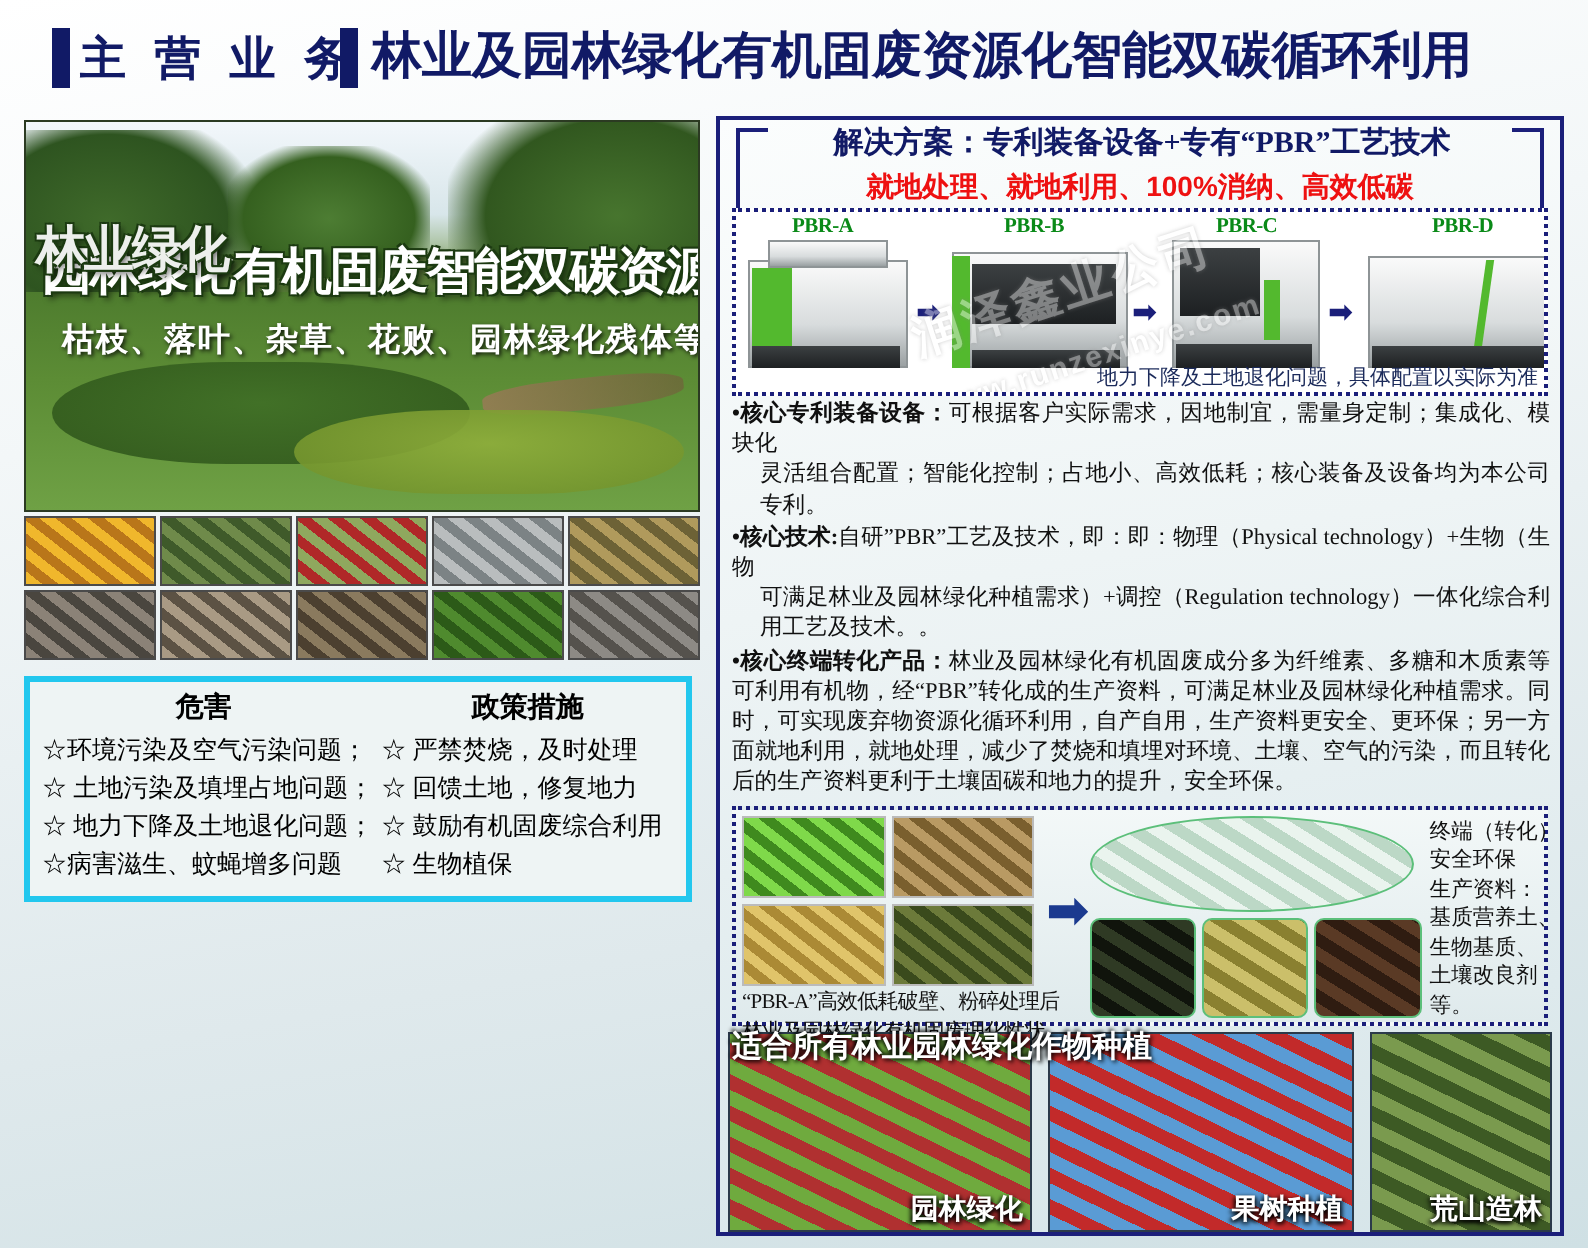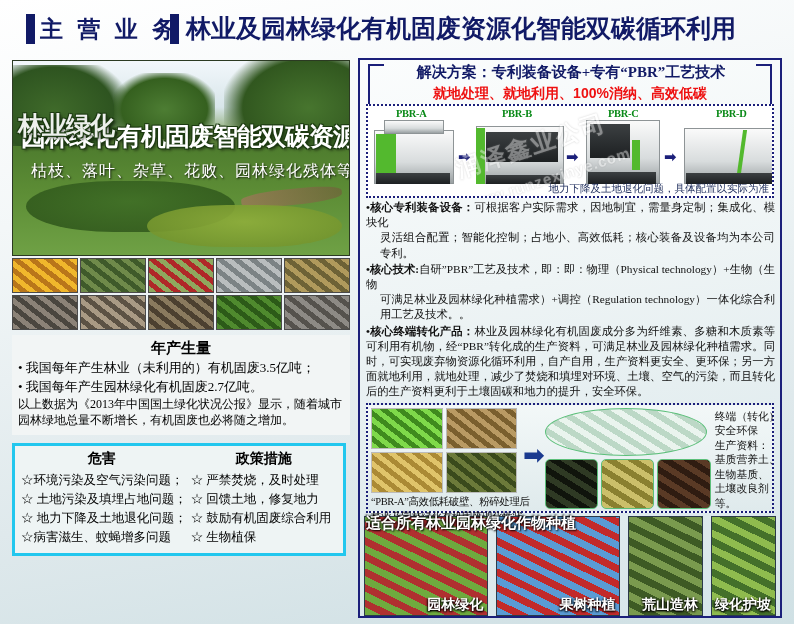--- a/index.html
+++ b/index.html
@@ -61,21 +61,21 @@
     position:absolute;left:8px;top:62px;width:326px;
     font-size:25px;font-weight:bold;color:#ffffff;line-height:26px;
     white-space:nowrap;letter-spacing:-1px;
     text-shadow:1px 1px 0 #1c3a11,-1px 1px 0 #1c3a11,1px -1px 0 #1c3a11,-1px -1px 0 #1c3a11,2px 2px 3px rgba(0,0,0,.6);
   }
   #hero-title .ghost{
     position:absolute;left:-3px;top:-11px;color:rgba(255,255,255,.92);
   }
   #hero-sub{
     position:absolute;left:18px;top:100px;width:316px;
-    font-size:16px;font-weight:normal;color:#ffffff;line-height:20px;
+    font-size:16px;font-weight:bold;color:#ffffff;line-height:20px;
     white-space:nowrap;letter-spacing:1px;
     text-shadow:1px 1px 2px rgba(0,0,0,.85);
   }
 
   
   #thumbs{width:338px;margin-top:2px;display:grid;grid-template-columns:repeat(5,1fr);
     grid-gap:2px;}
   .thumb{height:35px;border:1px solid #4a4a4a;box-sizing:border-box;}
 
   
@@ -220,26 +220,20 @@
     <div class="thumb" style="background: repeating-linear-gradient(38deg, rgb(143, 168, 94) 0px, rgb(143, 168, 94) 5px, rgb(176, 40, 40) 5px, rgb(176, 40, 40) 10px);"></div>
     <div class="thumb" style="background: repeating-linear-gradient(38deg, rgb(185, 189, 190) 0px, rgb(185, 189, 190) 5px, rgb(124, 131, 133) 5px, rgb(124, 131, 133) 10px);"></div>
     <div class="thumb" style="background: repeating-linear-gradient(38deg, rgb(176, 154, 92) 0px, rgb(176, 154, 92) 5px, rgb(109, 98, 54) 5px, rgb(109, 98, 54) 10px);"></div>
     <div class="thumb" style="background: repeating-linear-gradient(38deg, rgb(139, 130, 119) 0px, rgb(139, 130, 119) 5px, rgb(74, 70, 63) 5px, rgb(74, 70, 63) 10px);"></div>
     <div class="thumb" style="background: repeating-linear-gradient(38deg, rgb(169, 154, 132) 0px, rgb(169, 154, 132) 5px, rgb(92, 82, 68) 5px, rgb(92, 82, 68) 10px);"></div>
     <div class="thumb" style="background: repeating-linear-gradient(38deg, rgb(138, 122, 94) 0px, rgb(138, 122, 94) 5px, rgb(76, 64, 48) 5px, rgb(76, 64, 48) 10px);"></div>
     <div class="thumb" style="background: repeating-linear-gradient(38deg, rgb(79, 138, 46) 0px, rgb(79, 138, 46) 5px, rgb(44, 90, 24) 5px, rgb(44, 90, 24) 10px);"></div>
     <div class="thumb" style="background: repeating-linear-gradient(38deg, rgb(141, 138, 133) 0px, rgb(141, 138, 133) 5px, rgb(85, 82, 77) 5px, rgb(85, 82, 77) 10px);"></div>
   </div>
 
-  <div id="yearbox">
-    <h3>年产生量</h3>
-    <div class="bl">我国每年产生林业（未利用的）有机固废3.5亿吨；</div>
-    <div class="bl">我国每年产生园林绿化有机固废2.7亿吨。</div>
-    <div class="note">以上数据为《2013年中国国土绿化状况公报》显示，随着城市园林绿地总量不断增长，有机固废也必将随之增加。</div>
-  </div>
 
   <div id="harmbox">
     <div class="col">
       <h4>危害</h4>
       <div class="li">☆环境污染及空气污染问题；</div>
       <div class="li">☆ 土地污染及填埋占地问题；</div>
       <div class="li">☆ 地力下降及土地退化问题；</div>
       <div class="li">☆病害滋生、蚊蝇增多问题</div>
     </div>
     <div class="col">
@@ -354,17 +348,14 @@
     <div id="strip-banner">适合所有林业园林绿化作物种植</div>
     <div class="cell" style="flex: 1.55 1 0%; background: repeating-linear-gradient(26deg, rgb(111, 170, 62) 0px, rgb(111, 170, 62) 7px, rgb(176, 48, 48) 7px, rgb(176, 48, 48) 14px);">
       <span class="cap">园林绿化</span>
     </div>
     <div class="cell" style="flex: 1.55 1 0%; background: repeating-linear-gradient(26deg, rgb(90, 155, 212) 0px, rgb(90, 155, 212) 7px, rgb(194, 42, 42) 7px, rgb(194, 42, 42) 14px);">
       <span class="cap">果树种植</span>
     </div>
     <div class="cell" style="flex: 0.92 1 0%; background: repeating-linear-gradient(26deg, rgb(122, 154, 78) 0px, rgb(122, 154, 78) 7px, rgb(61, 90, 36) 7px, rgb(61, 90, 36) 14px);">
       <span class="cap">荒山造林</span>
     </div>
-    <div class="cell" style="flex: 0.8 1 0%; background: repeating-linear-gradient(26deg, rgb(143, 187, 78) 0px, rgb(143, 187, 78) 7px, rgb(68, 112, 42) 7px, rgb(68, 112, 42) 14px);">
-      <span class="cap">绿化护坡</span>
-    </div>
   </div>
 </div>
 
 </body></html>

